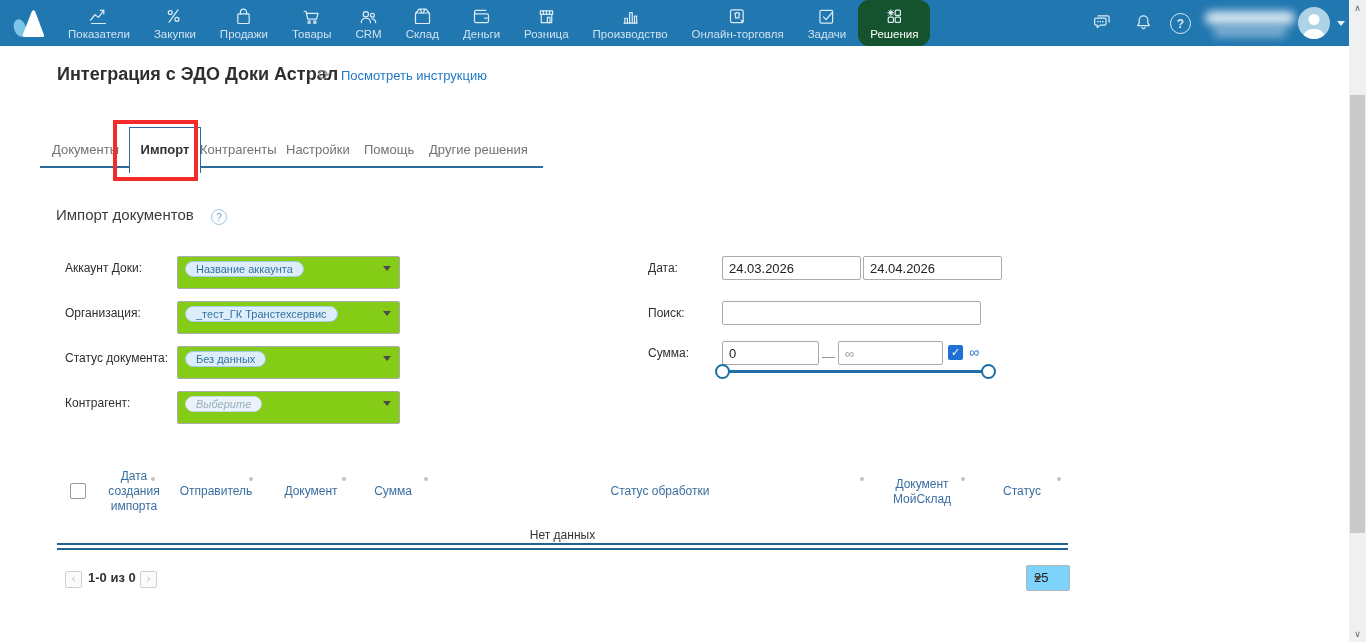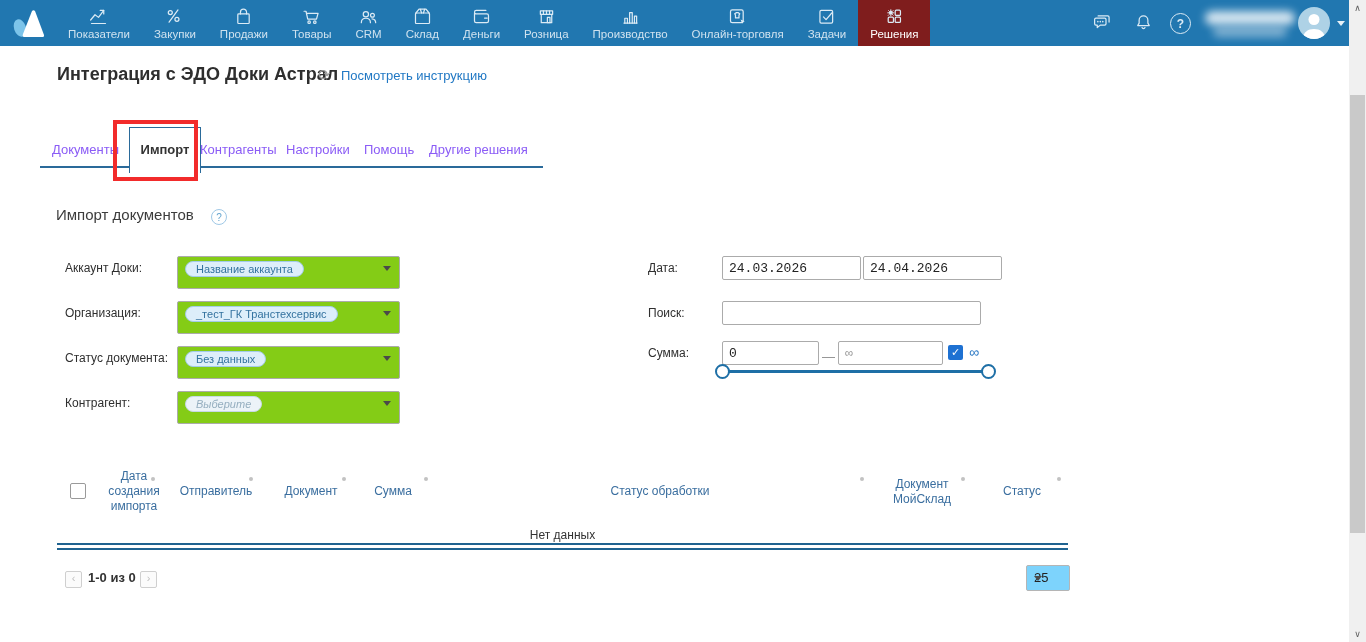--- a/index.html
+++ b/index.html
@@ -6,42 +6,42 @@
   .screen{position:relative;width:1366px;height:642px;background:#ffffff;overflow:hidden;
           font-family:"Liberation Sans",sans-serif;}
   .abs{position:absolute;}
 
   
   .topbar{position:absolute;left:0;top:0;width:1366px;height:46px;background:#2177b0;}
   .nav{position:absolute;left:56px;top:0;height:46px;display:flex;}
   .nav-item{display:flex;flex-direction:column;align-items:center;justify-content:center;
             padding:0 12px;gap:1px;cursor:pointer;}
   .nav-item .nav-label{font-size:11.5px;color:#cfe2ef;white-space:nowrap;}
-  .nav-item.active{background:#7f1d1d;}
+  .nav-item.active{background:#14532d;border-radius:11px;}
   .nav-item.active .nav-label{color:#ffffff;}
   svg.nic{width:21px;height:21px;stroke:#dcebf5;fill:none;stroke-width:1.4;
           stroke-linecap:round;stroke-linejoin:round;}
   .help-circle{width:19px;height:19px;border:1.5px solid #dcebf5;border-radius:50%;
                color:#dcebf5;font-size:12px;font-weight:bold;display:flex;
                align-items:center;justify-content:center;}
   .redact{position:absolute;background:rgba(255,255,255,.8);border-radius:7px;filter:blur(4px);}
   .avatar{position:absolute;left:1298px;top:7px;width:32px;height:32px;border-radius:50%;
           background:#aed2e6;overflow:hidden;}
   .avatar-caret{position:absolute;left:1337px;top:21px;width:0;height:0;
                 border-left:4px solid transparent;border-right:4px solid transparent;
                 border-top:5px solid #e8f2f8;}
 
   
   .page-title{position:absolute;left:57px;top:64px;font-size:18px;font-weight:bold;color:#2e2e2e;}
   .refresh{position:absolute;left:318px;top:66px;font-size:15px;color:#9a9a9a;cursor:pointer;}
   .link{color:#2178c4;font-size:13px;text-decoration:none;cursor:pointer;}
 
   
   .tab-underline{position:absolute;left:40px;top:166px;width:503px;height:2px;background:#2a6a9a;}
-  .tab{position:absolute;top:142px;font-size:13px;color:#8b5cf6;cursor:pointer;white-space:nowrap;}
+  .tab{position:absolute;top:142px;font-size:13px;color:#737373;cursor:pointer;white-space:nowrap;}
   .tab-active-box{position:absolute;left:121px;top:127px;width:70px;height:45px;background:#fff;
                   border:1px solid #2a6a9a;border-bottom:none;z-index:2;text-align:center;
                   line-height:43px;font-size:13px;font-weight:bold;color:#333;cursor:pointer;margin-left:8px;}
   .annotation{position:absolute;left:113px;top:120px;width:85px;height:61px;
               border:4px solid #f22b2b;box-sizing:border-box;z-index:3;}
 
   
   .sec-head{position:absolute;left:56px;top:206px;font-size:15px;color:#3c3c3c;}
   .qmark{position:absolute;left:211px;top:209px;width:14px;height:14px;border:1px solid #9fc8e6;
          border-radius:50%;color:#63a4cf;font-size:10px;display:flex;align-items:center;
@@ -50,21 +50,21 @@
   .select{position:absolute;width:214px;height:23px;border:1px solid #ababab;border-radius:2px;
           background:#84cc16;display:flex;align-items:center;padding:0 0 8px 7px;cursor:pointer;}
   .chip{font-size:11px;color:#33729f;background:#ddeefa;border:1px solid #a3cce8;
         border-radius:9px;padding:1px 10px;white-space:nowrap;max-width:170px;overflow:hidden;}
   .chip.ph{color:#95aebf;font-style:italic;background:#ecf3f8;border-color:#c6d9e6;}
   .sel-caret{position:absolute;right:8px;top:9px;width:0;height:0;
              border-left:4px solid transparent;border-right:4px solid transparent;
              border-top:5px solid #4a4a4a;}
   .tbox{position:absolute;height:22px;border:1px solid #ababab;border-radius:2px;font-size:13px;
         color:#222;padding:0 6px;box-sizing:content-box;background:#fff;
-        font-family:Liberation Mono, monospace;outline:none;}
+        font-family:Liberation Sans, sans-serif;outline:none;}
   .dash{position:absolute;left:822px;top:349px;color:#8a8a8a;font-size:13px;}
   .inf-input{color:#9a9a9a;}
   .checkbox-on{position:absolute;left:948px;top:345px;width:15px;height:15px;background:#1e71d2;
                border-radius:2px;color:#fff;font-size:11px;display:flex;align-items:center;
                justify-content:center;cursor:pointer;}
   .inf-label{position:absolute;left:969px;top:344px;color:#2a78c4;font-size:14px;}
   .slider-track{position:absolute;left:722px;top:370px;width:266px;height:3px;background:#1e6fa6;cursor:pointer;}
   .slider-handle{position:absolute;width:11px;height:11px;background:#fff;border:2px solid #1e6fa6;
                  border-radius:50%;cursor:grab;}
 

